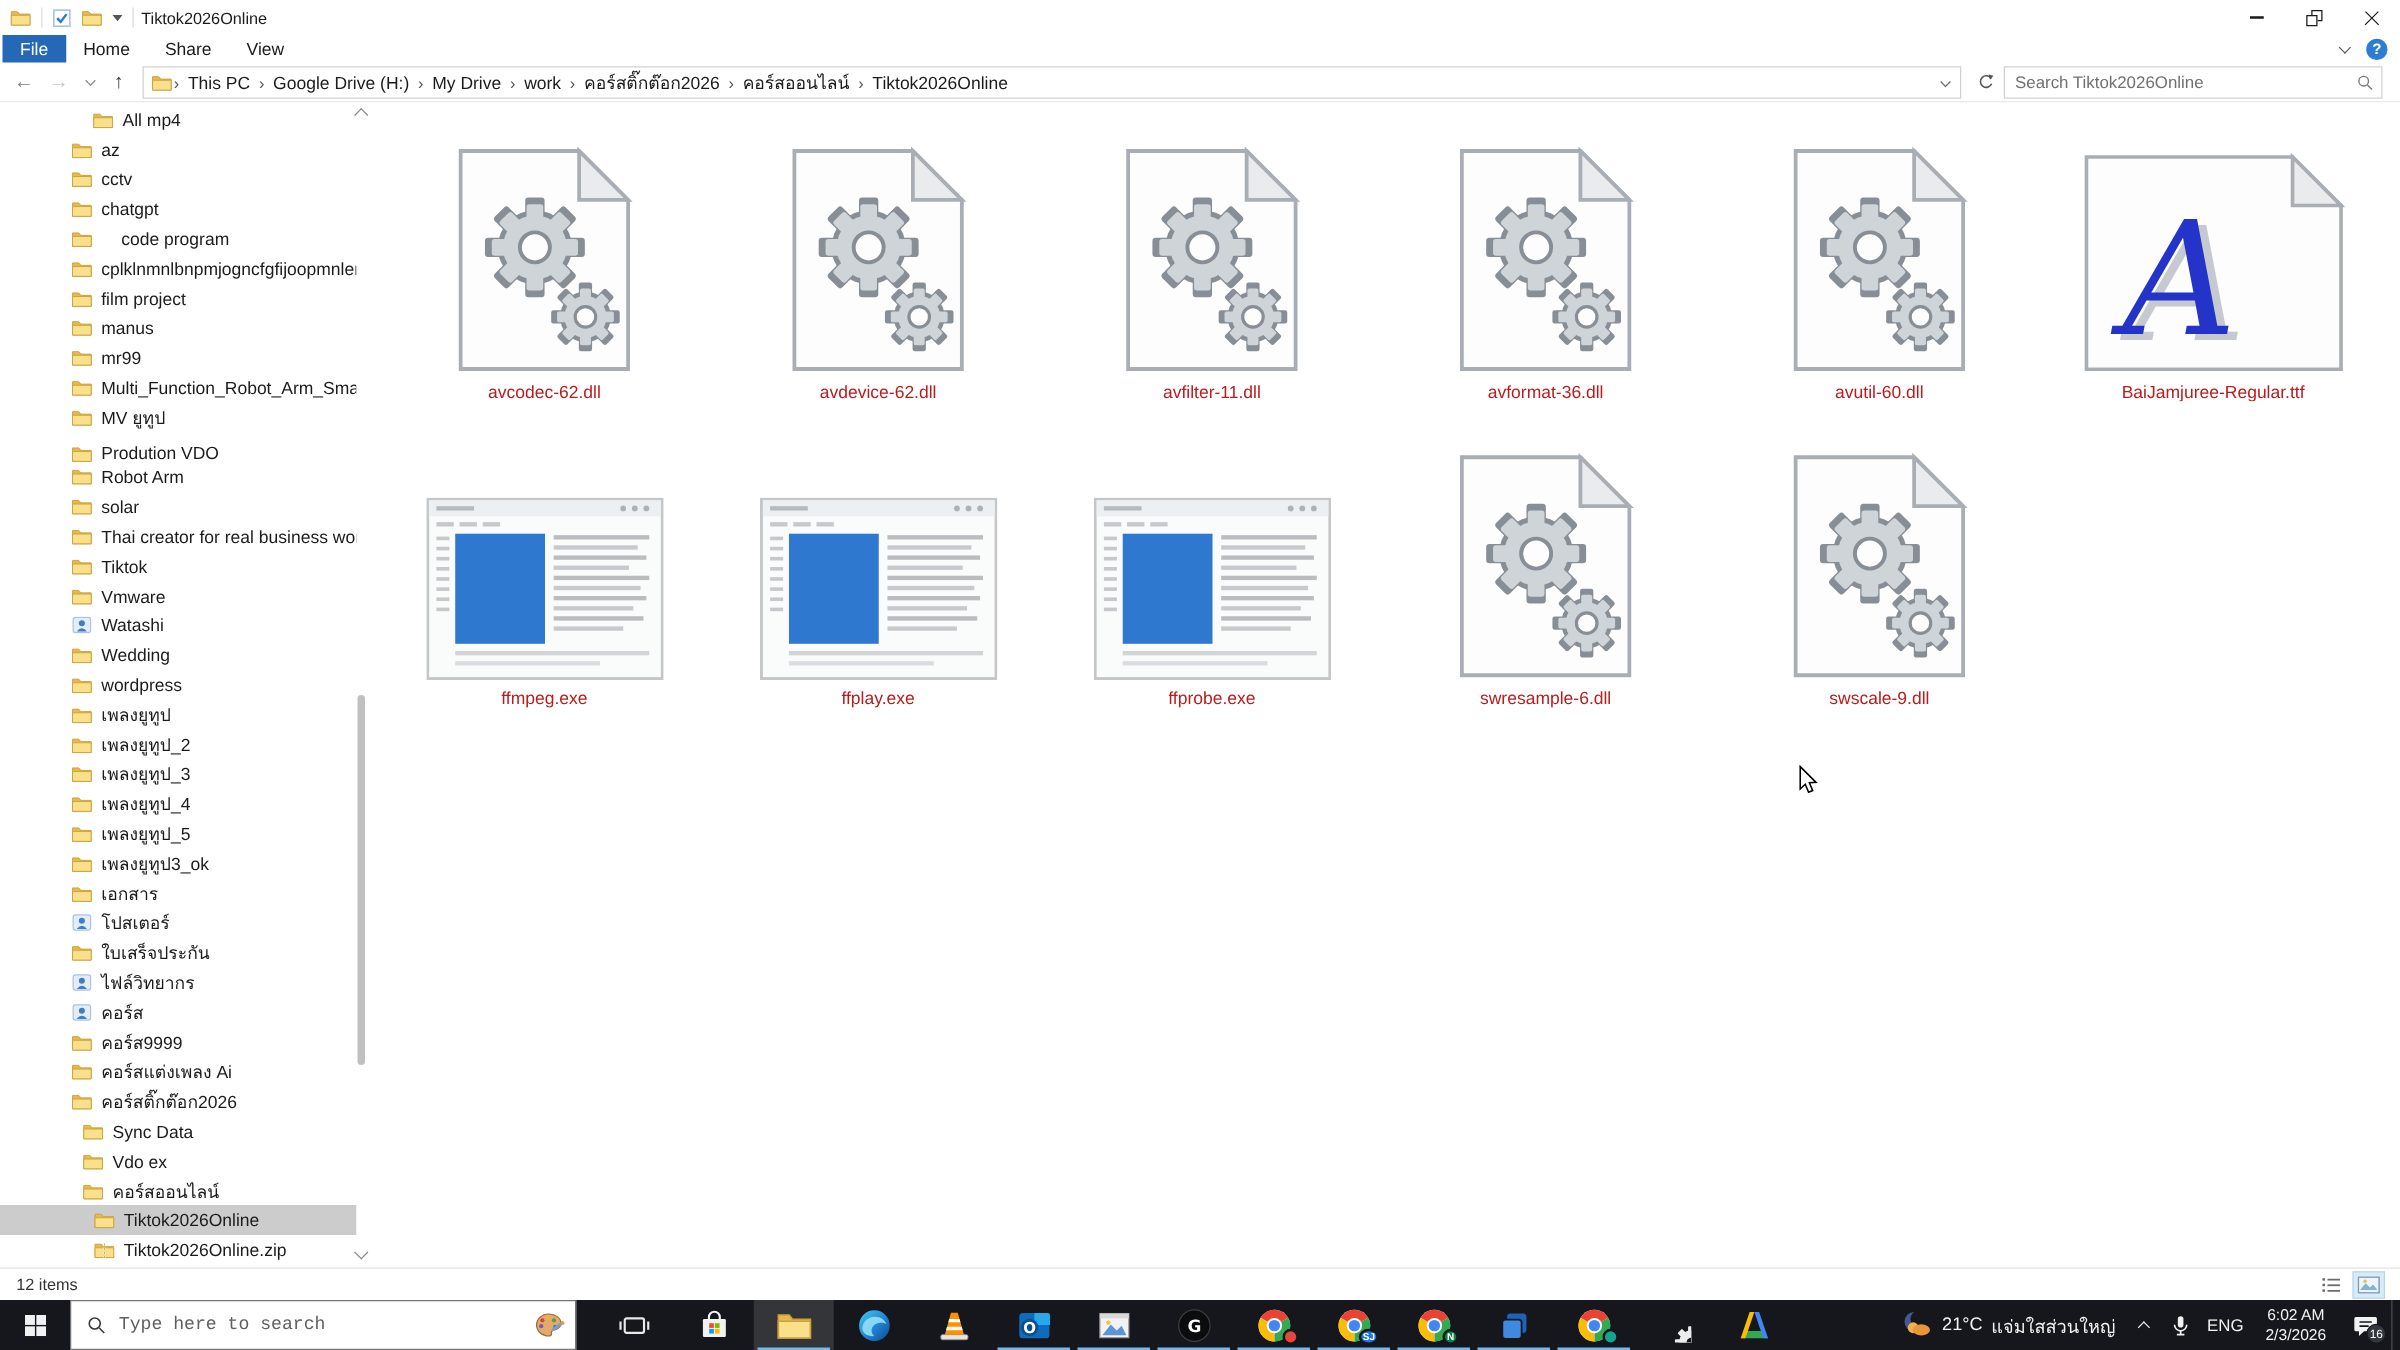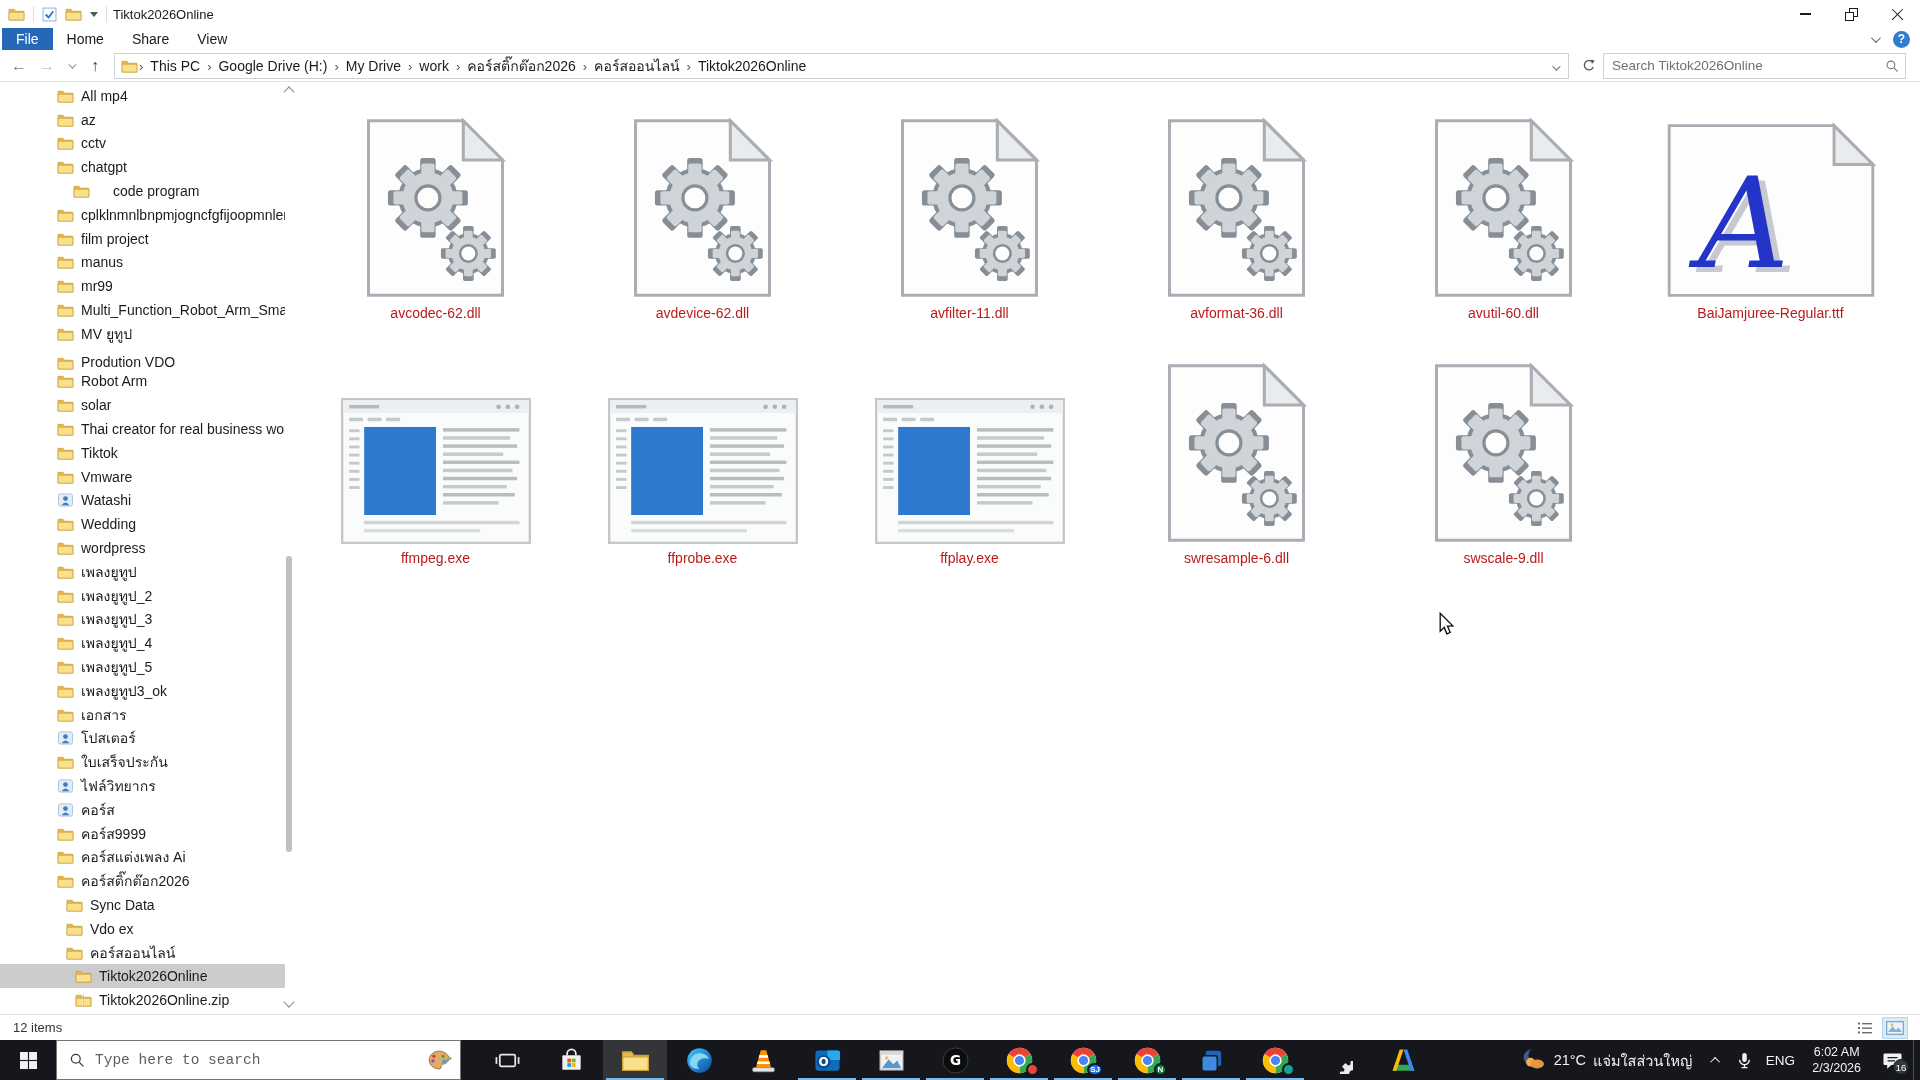--- a/index.html
+++ b/index.html
@@ -408,21 +408,21 @@
         <input placeholder="Search Tiktok2026Online" style="">
         <svg viewBox="0 0 20 20">
             <use href="#sym-search"></use>
           </svg>
       </div>
     </div>
 
     <div class="main">
       <div class="sidebar">
         <div class="tree" id="tree">
-            <div class="tree-item" style="padding-left: 57px;">
+            <div class="tree-item" style="padding-left: 74px;">
               <span class="tree-ico">
                 <svg viewBox="0 0 18 15" aria-hidden="true">
                   <use href="#sym-folder"></use>
                 </svg>
               </span>
               <span class="tree-label">All mp4</span>
             </div>
             <div class="tree-item" style="padding-left: 57px;">
               <span class="tree-ico">
                 <svg viewBox="0 0 18 15" aria-hidden="true">
@@ -440,21 +440,21 @@
               <span class="tree-label">cctv</span>
             </div>
             <div class="tree-item" style="padding-left: 57px;">
               <span class="tree-ico">
                 <svg viewBox="0 0 18 15" aria-hidden="true">
                   <use href="#sym-folder"></use>
                 </svg>
               </span>
               <span class="tree-label">chatgpt</span>
             </div>
-            <div class="tree-item" style="padding-left: 73px; gap: 23px;">
+            <div class="tree-item" style="padding-left: 57px; gap: 23px;">
               <span class="tree-ico">
                 <svg viewBox="0 0 18 15" aria-hidden="true">
                   <use href="#sym-folder"></use>
                 </svg>
               </span>
               <span class="tree-label">code program</span>
             </div>
             <div class="tree-item" style="padding-left: 57px;">
               <span class="tree-ico">
                 <svg viewBox="0 0 18 15" aria-hidden="true">
@@ -791,29 +791,29 @@
                 </svg>
               </div>
               <div class="label">ffmpeg.exe</div>
             </div>
             <div class="tile fi-exe">
               <div class="icon-box">
                 <svg viewBox="0 0 164 126" aria-hidden="true">
                   <use href="#icon-exe"></use>
                 </svg>
               </div>
-              <div class="label">ffprobe.exe</div>
+              <div class="label">ffplay.exe</div>
             </div>
             <div class="tile fi-exe">
               <div class="icon-box">
                 <svg viewBox="0 0 164 126" aria-hidden="true">
                   <use href="#icon-exe"></use>
                 </svg>
               </div>
-              <div class="label">ffplay.exe</div>
+              <div class="label">ffprobe.exe</div>
             </div>
             <div class="tile fi-dll">
               <div class="icon-box">
                 <svg viewBox="0 0 116 144" aria-hidden="true">
                   <use href="#icon-dll"></use>
                 </svg>
               </div>
               <div class="label">swresample-6.dll</div>
             </div>
             <div class="tile fi-dll">

